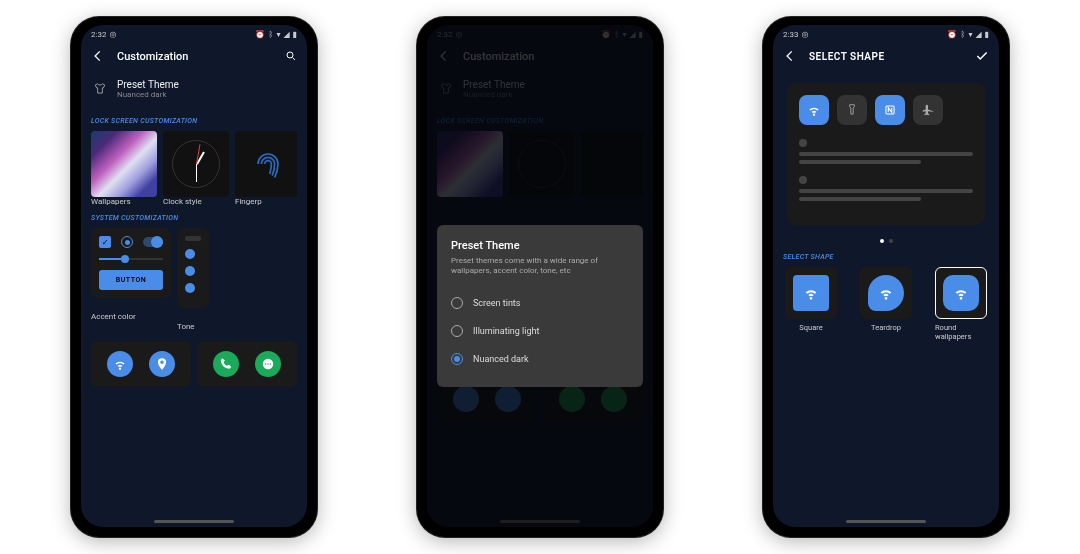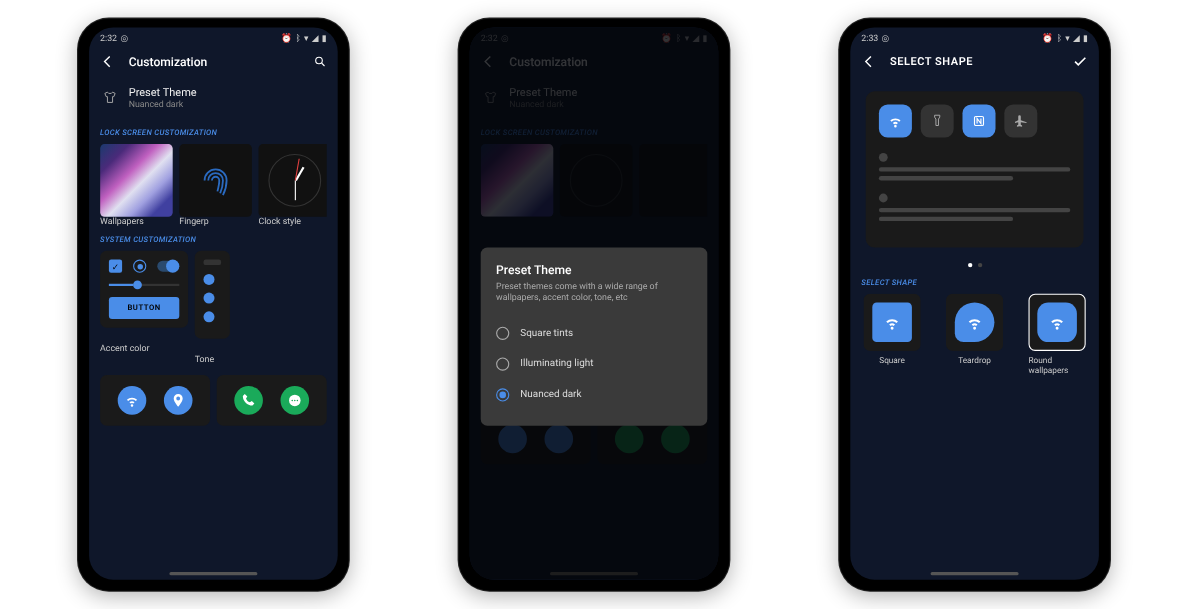--- a/index.html
+++ b/index.html
@@ -378,36 +378,36 @@
         </div>
       </div>
 
       <div class="section-label">Lock Screen Customization</div>
       <div class="thumb-row">
         <div class="thumb">
           <div class="thumb-img wallpaper-thumb"></div>
           <span class="thumb-label">Wallpapers</span>
         </div>
         <div class="thumb">
-          <div class="thumb-img fp-thumb">
-            <svg viewBox="0 0 24 24" fill="none" stroke="#2a6ac0" stroke-width="1">
-                <path d="M6 12a6 6 0 0112 0c0 3-1 6-2 8M8 12a4 4 0 018 0c0 2-.7 5-1.5 7M10 12a2 2 0 014 0c0 2-.5 4-1 6"></path>
-              </svg>
-          </div>
-          <span class="thumb-label">Fingerp</span>
-        </div>
-        <div class="thumb">
           <div class="thumb-img clock-thumb">
             <div class="clock-face">
               <div class="clock-hand hand-h"></div>
               <div class="clock-hand hand-m"></div>
               <div class="clock-hand hand-s"></div>
             </div>
           </div>
           <span class="thumb-label">Clock style</span>
+        </div>
+        <div class="thumb">
+          <div class="thumb-img fp-thumb">
+            <svg viewBox="0 0 24 24" fill="none" stroke="#2a6ac0" stroke-width="1">
+                <path d="M6 12a6 6 0 0112 0c0 3-1 6-2 8M8 12a4 4 0 018 0c0 2-.7 5-1.5 7M10 12a2 2 0 014 0c0 2-.5 4-1 6"></path>
+              </svg>
+          </div>
+          <span class="thumb-label">Fingerp</span>
         </div>
       </div>
 
       <div class="section-label">System Customization</div>
       <div class="cards-row">
         <div>
           <div class="card accent-card">
             <div class="controls-row">
               <div class="checkbox-preview">✓</div>
               <div class="radio-preview"></div>
@@ -561,21 +561,21 @@
           </div>
       </div>
     </div>
 
     <div class="dim"></div>
     <div class="dialog">
       <div class="dialog-title">Preset Theme</div>
       <div class="dialog-sub">Preset themes come with a wide range of wallpapers, accent color, tone, etc</div>
       <div class="dialog-option">
         <div class="radio-empty"></div>
-        <span class="option-label">Square tints</span>
+        <span class="option-label">Screen tints</span>
       </div>
       <div class="dialog-option">
         <div class="radio-empty"></div>
         <span class="option-label">Illuminating light</span>
       </div>
       <div class="dialog-option">
         <div class="radio-filled"></div>
         <span class="option-label">Nuanced dark</span>
       </div>
     </div>

